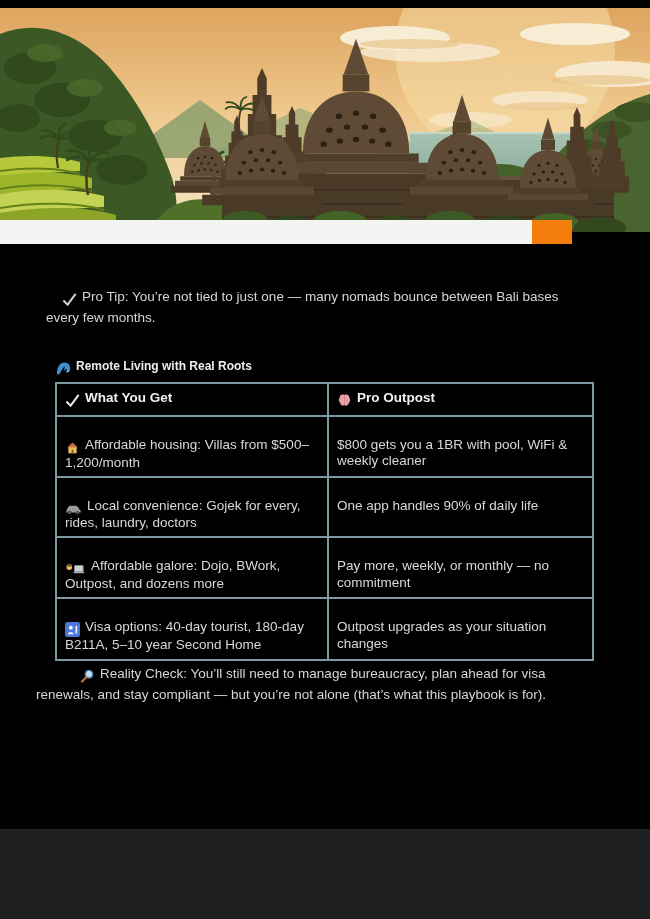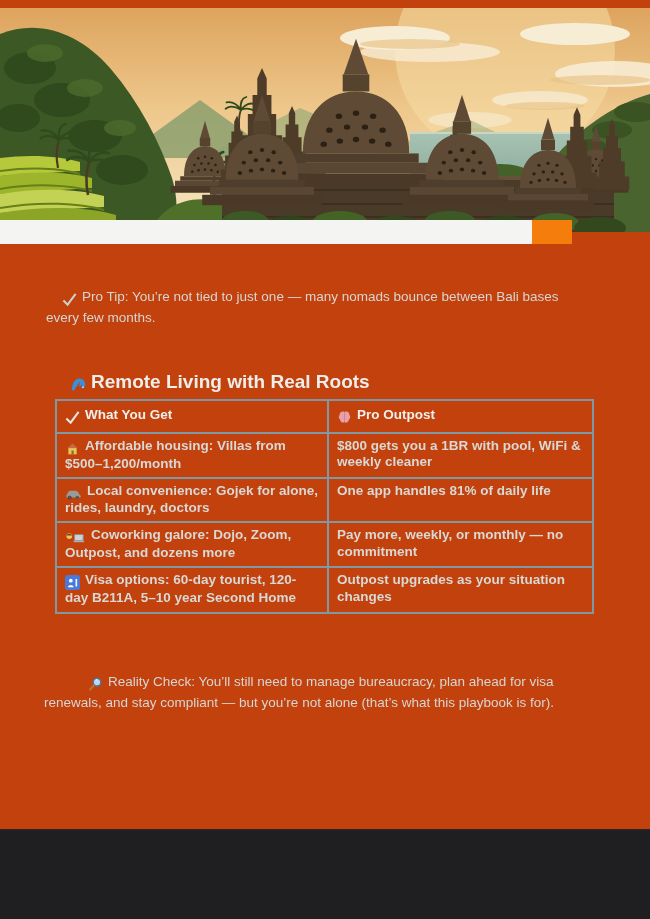--- a/index.html
+++ b/index.html
@@ -1,43 +1,43 @@
 <!DOCTYPE html>
 <html><head>
 <meta charset="utf-8">
 <style>
   html,body{margin:0;padding:0;background:#1f1f21;}
   .page{
-    position:relative;width:650px;height:831px;background:#c2410c;
+    position:relative;width:650px;height:831px;background:#000000;
     font-family:"Liberation Sans",sans-serif;overflow:hidden;
   }
   .hero{position:absolute;top:8px;left:0;width:650px;height:224px;}
   .hero svg{display:block;}
   .white-bar{position:absolute;top:220px;left:0;width:572px;height:24px;background:#f4f4f2;z-index:5;}
   .orange-block{position:absolute;top:0;right:0;width:40px;height:24px;background:#f57d0c;}
   .pro-tip{
     position:absolute;top:286px;left:46px;width:533px;margin:0;
     font-size:13.5px;line-height:21px;color:#d6d6d3;text-indent:8px;
   }
   .section-heading{
-    position:absolute;top:357px;left:55px;margin:16px;
-    font-size:19px;font-weight:bold;color:#ededea;line-height:17px;
+    position:absolute;top:357px;left:55px;margin:1px;
+    font-size:12px;font-weight:bold;color:#ededea;line-height:17px;
   }
   .info-table{
-    position:absolute;top:399px;left:55px;width:537px;
+    position:absolute;top:382px;left:55px;width:537px;
     border-collapse:collapse;table-layout:fixed;
     font-size:13.5px;color:#d8d8d5;
   }
   .info-table th,.info-table td{
-    border:2px solid #7f99a4;padding:4px 8px 5px;vertical-align:top;
-    line-height:16.5px;text-align:left;font-weight:bold;
+    border:2px solid #7f99a4;padding:20px 8px 5px;vertical-align:top;
+    line-height:16.5px;text-align:left;font-weight:normal;
   }
   .info-table th{font-weight:bold;color:#f0f0ed;padding:6px 8px 7px;}
   .reality{
-    position:absolute;top:659px;left:32px;width:563px;margin:12px;
+    position:absolute;top:659px;left:32px;width:563px;margin:4px;
     font-size:13.5px;line-height:21px;color:#d6d6d3;text-indent:22px;
   }
   .icon{display:inline-block;vertical-align:-2px;margin-right:5px;line-height:0;}
   .icon svg{display:inline-block;vertical-align:middle;}
   .bottom-edge{position:absolute;left:0;bottom:0;width:100%;height:2px;background:#232325;}
 </style>
 </head>
 <body>
 
 <div class="page">
@@ -236,39 +236,39 @@
                 <rect x="6.9" y="10.2" width="2.4" height="4" fill="#8a6b2f"></rect>
               </svg></span><span>Affordable housing: Villas from $500–1,200/month</span></td>
         <td>$800 gets you a 1BR with pool, WiFi &amp; weekly cleaner</td>
       </tr>
       <tr>
         <td><span class="icon"><svg width="17" height="12" viewBox="0 0 18 12">
                 <path d="M1.5,7.5 L3.2,4.2 C3.8,3.2 4.8,2.6 6,2.6 L11,2.6 C12.2,2.6 13.2,3.2 14,4.2 L15.6,7 L16.6,7.6 L16.6,9.6 L1.5,9.6 Z" fill="#9a9a98"></path>
                 <circle cx="5" cy="9.7" r="1.8" fill="#55555"></circle>
                 <circle cx="5" cy="9.7" r="1.8" fill="#555553"></circle>
                 <circle cx="13" cy="9.7" r="1.8" fill="#555553"></circle>
-              </svg></span><span>Local convenience: Gojek for alone, rides, laundry, doctors</span></td>
-        <td>One app handles 81% of daily life</td>
+              </svg></span><span>Local convenience: Gojek for every, rides, laundry, doctors</span></td>
+        <td>One app handles 90% of daily life</td>
       </tr>
       <tr>
         <td><span class="icon"><svg width="21" height="14" viewBox="0 0 22 14">
                 <circle cx="4.5" cy="5" r="3" fill="#f0c05a"></circle>
                 <path d="M1.6,4.4 C1.8,2 7.2,2 7.4,4.4 Z" fill="#6b4a2a"></path>
                 <rect x="10" y="3.4" width="9" height="6.2" rx="0.8" fill="#cfd2d6" stroke="#8b8f94"></rect>
                 <rect x="9" y="9.6" width="11" height="1.8" fill="#aab0b6"></rect>
-              </svg></span><span>Coworking galore: Dojo, Zoom, Outpost, and dozens more</span></td>
+              </svg></span><span>Affordable galore: Dojo, BWork, Outpost, and dozens more</span></td>
         <td>Pay more, weekly, or monthly — no commitment</td>
       </tr>
       <tr>
         <td><span class="icon"><svg width="15" height="15" viewBox="0 0 16 16">
                 <rect width="16" height="16" rx="2.5" fill="#4a79d9"></rect>
                 <circle cx="6.2" cy="6" r="2" fill="#fff"></circle>
                 <path d="M3.2,13 C3.2,10.2 9.2,10.2 9.2,13 Z" fill="#fff"></path>
                 <rect x="11.2" y="4.2" width="1.8" height="8" fill="#fff" opacity="0.9"></rect>
-              </svg></span><span>Visa options: 60-day tourist, 120-day B211A, 5–10 year Second Home</span></td>
+              </svg></span><span>Visa options: 40-day tourist, 180-day B211A, 5–10 year Second Home</span></td>
         <td>Outpost upgrades as your situation changes</td>
       </tr>
     </tbody>
   </table>
 
   <p class="reality"><span class="icon"><svg width="15" height="15" viewBox="0 0 16 16">
           <circle cx="9.6" cy="5.6" r="4" fill="#bcd9f0" stroke="#4a79a8" stroke-width="1.5"></circle>
           <line x1="6.6" y1="8.8" x2="2.2" y2="13.4" stroke="#b8742f" stroke-width="2.4" stroke-linecap="round"></line>
           <path d="M8.2,3.6 C8.6,3 9.4,2.7 10.2,2.9" stroke="#eef6fc" stroke-width="1.1" fill="none"></path>
         </svg></span><span>Reality Check: You’ll still need to manage bureaucracy, plan ahead for visa renewals, and stay compliant — but you’re not alone (that’s what this playbook is for).</span></p>

